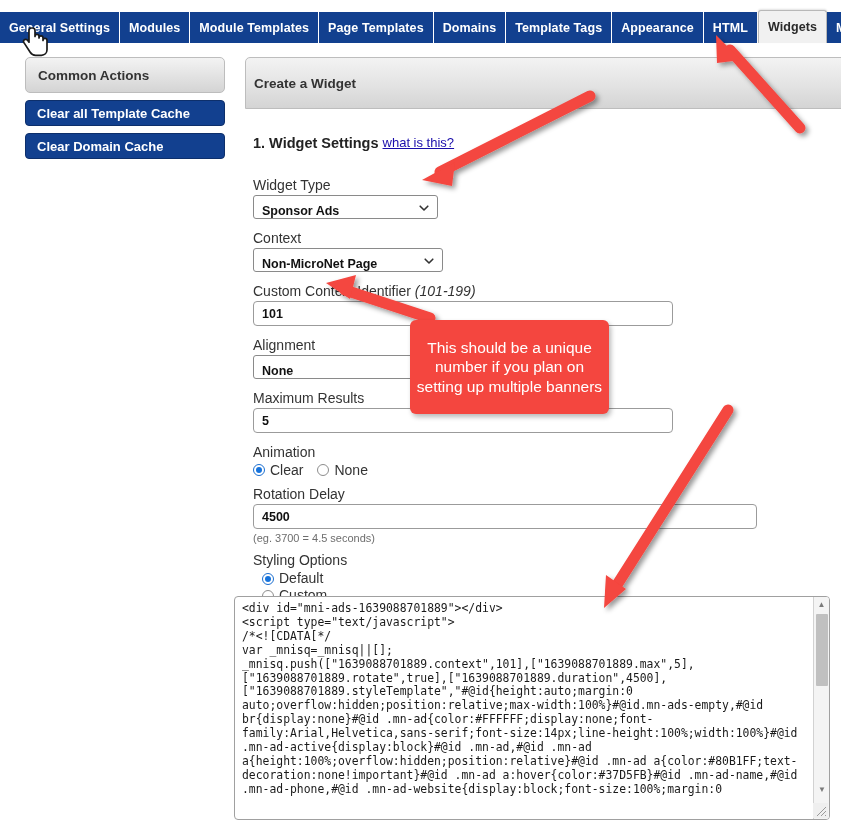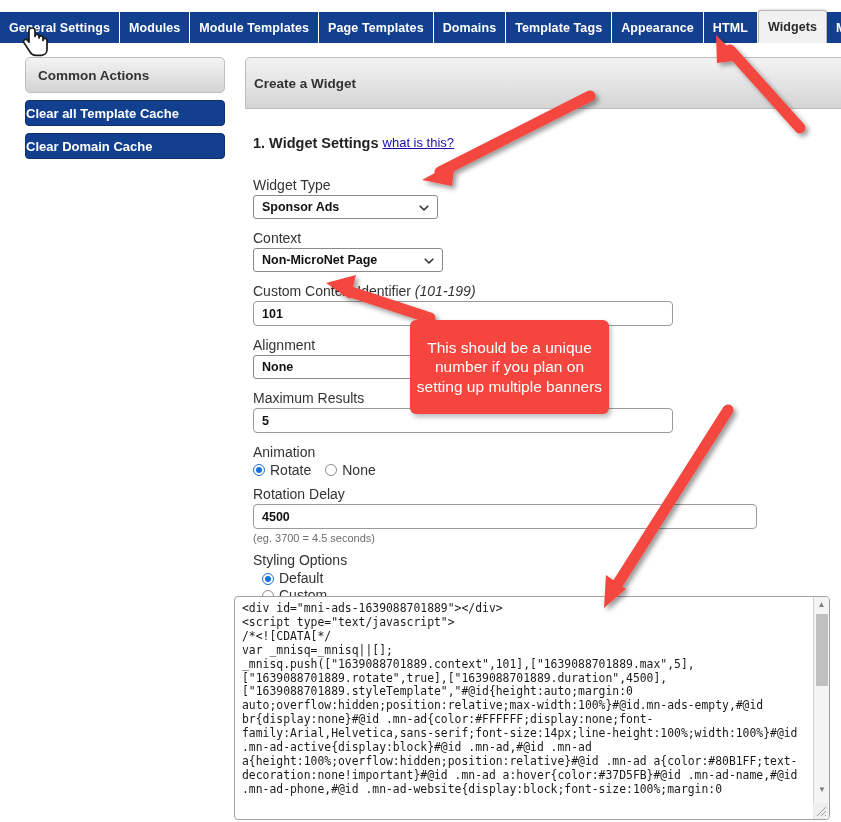--- a/index.html
+++ b/index.html
@@ -91,20 +91,21 @@
     margin-top: 7px;
     height: 26px;
     background: #12408f;
     border: 1px solid #0d2f6b;
     border-radius: 4px;
     color: #ffffff;
     font-size: 13px;
     font-weight: 700;
     display: flex;
     align-items: center;
+    padding-left: 11px;
   }
 
   
   .content {
     position: absolute;
     left: 228px; top: 14px;
     width: 611px;
   }
   .content-head {
     height: 52px;
@@ -146,22 +147,22 @@
   .fld-label i { font-style: italic; }
   .sel {
     height: 24px;
     border: 1px solid #8a8a8a;
     border-radius: 3px;
     background: #ffffff;
     font-size: 12.5px;
     font-weight: 700;
     color: #111111;
     display: flex;
-    align-items: center;
-    padding: 0 8px;
+    align-items: flex-start;
+    padding: 8px 8px;
     position: relative;
   }
   .sel .caret {
     position: absolute;
     right: 8px; top: 50%;
     transform: translateY(-50%);
     width: 10px; height: 10px;
   }
   .txt {
     height: 25px;
@@ -375,21 +376,21 @@
           <div class="txt" style="width:420px">
             <span>5</span>
           </div>
           <div class="gap"></div>
 
           
           <div class="fld-label">Animation</div>
           <div class="radio-row">
             <span class="ritem">
               <span class="rdot on"></span>
-              <span>Rotate</span>
+              <span>Clear</span>
             </span>
             <span class="ritem">
               <span class="rdot"></span>
               <span>None</span>
             </span>
           </div>
           <div style="height:8px"></div>
 
           
           <div class="fld-label">Rotation Delay</div>

